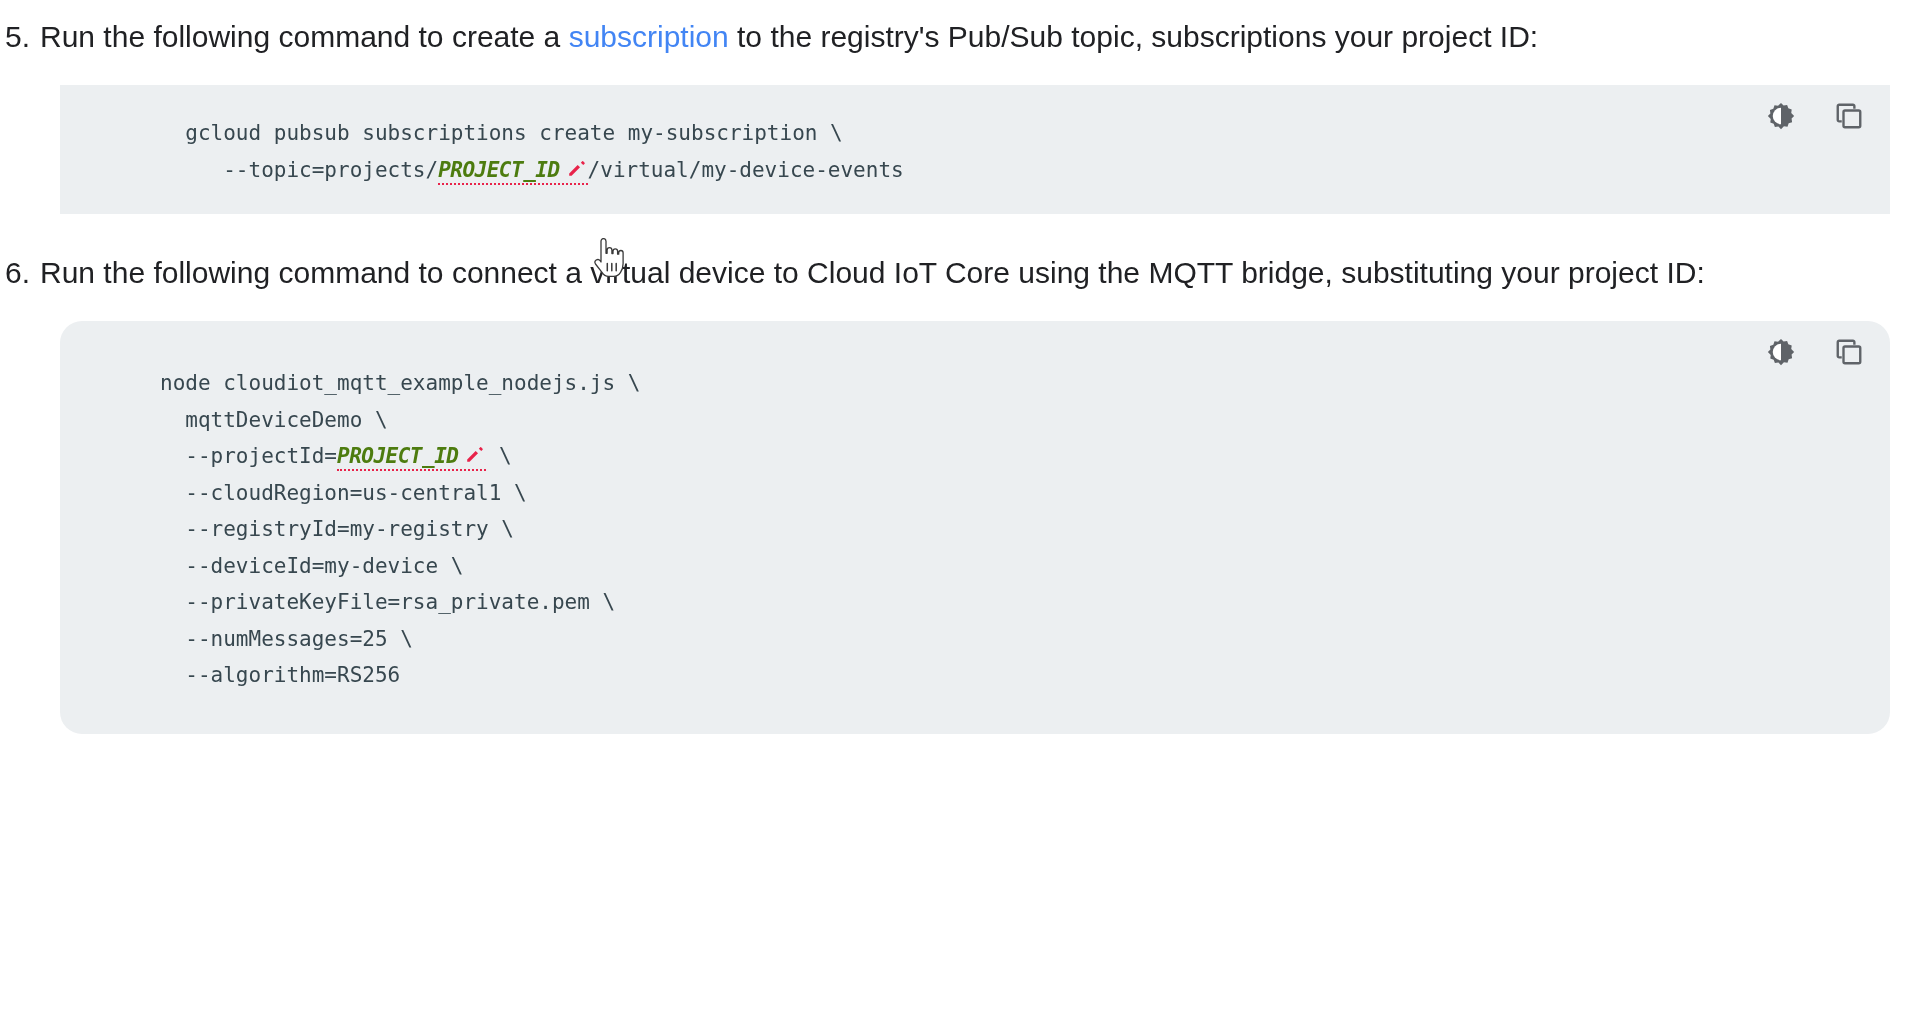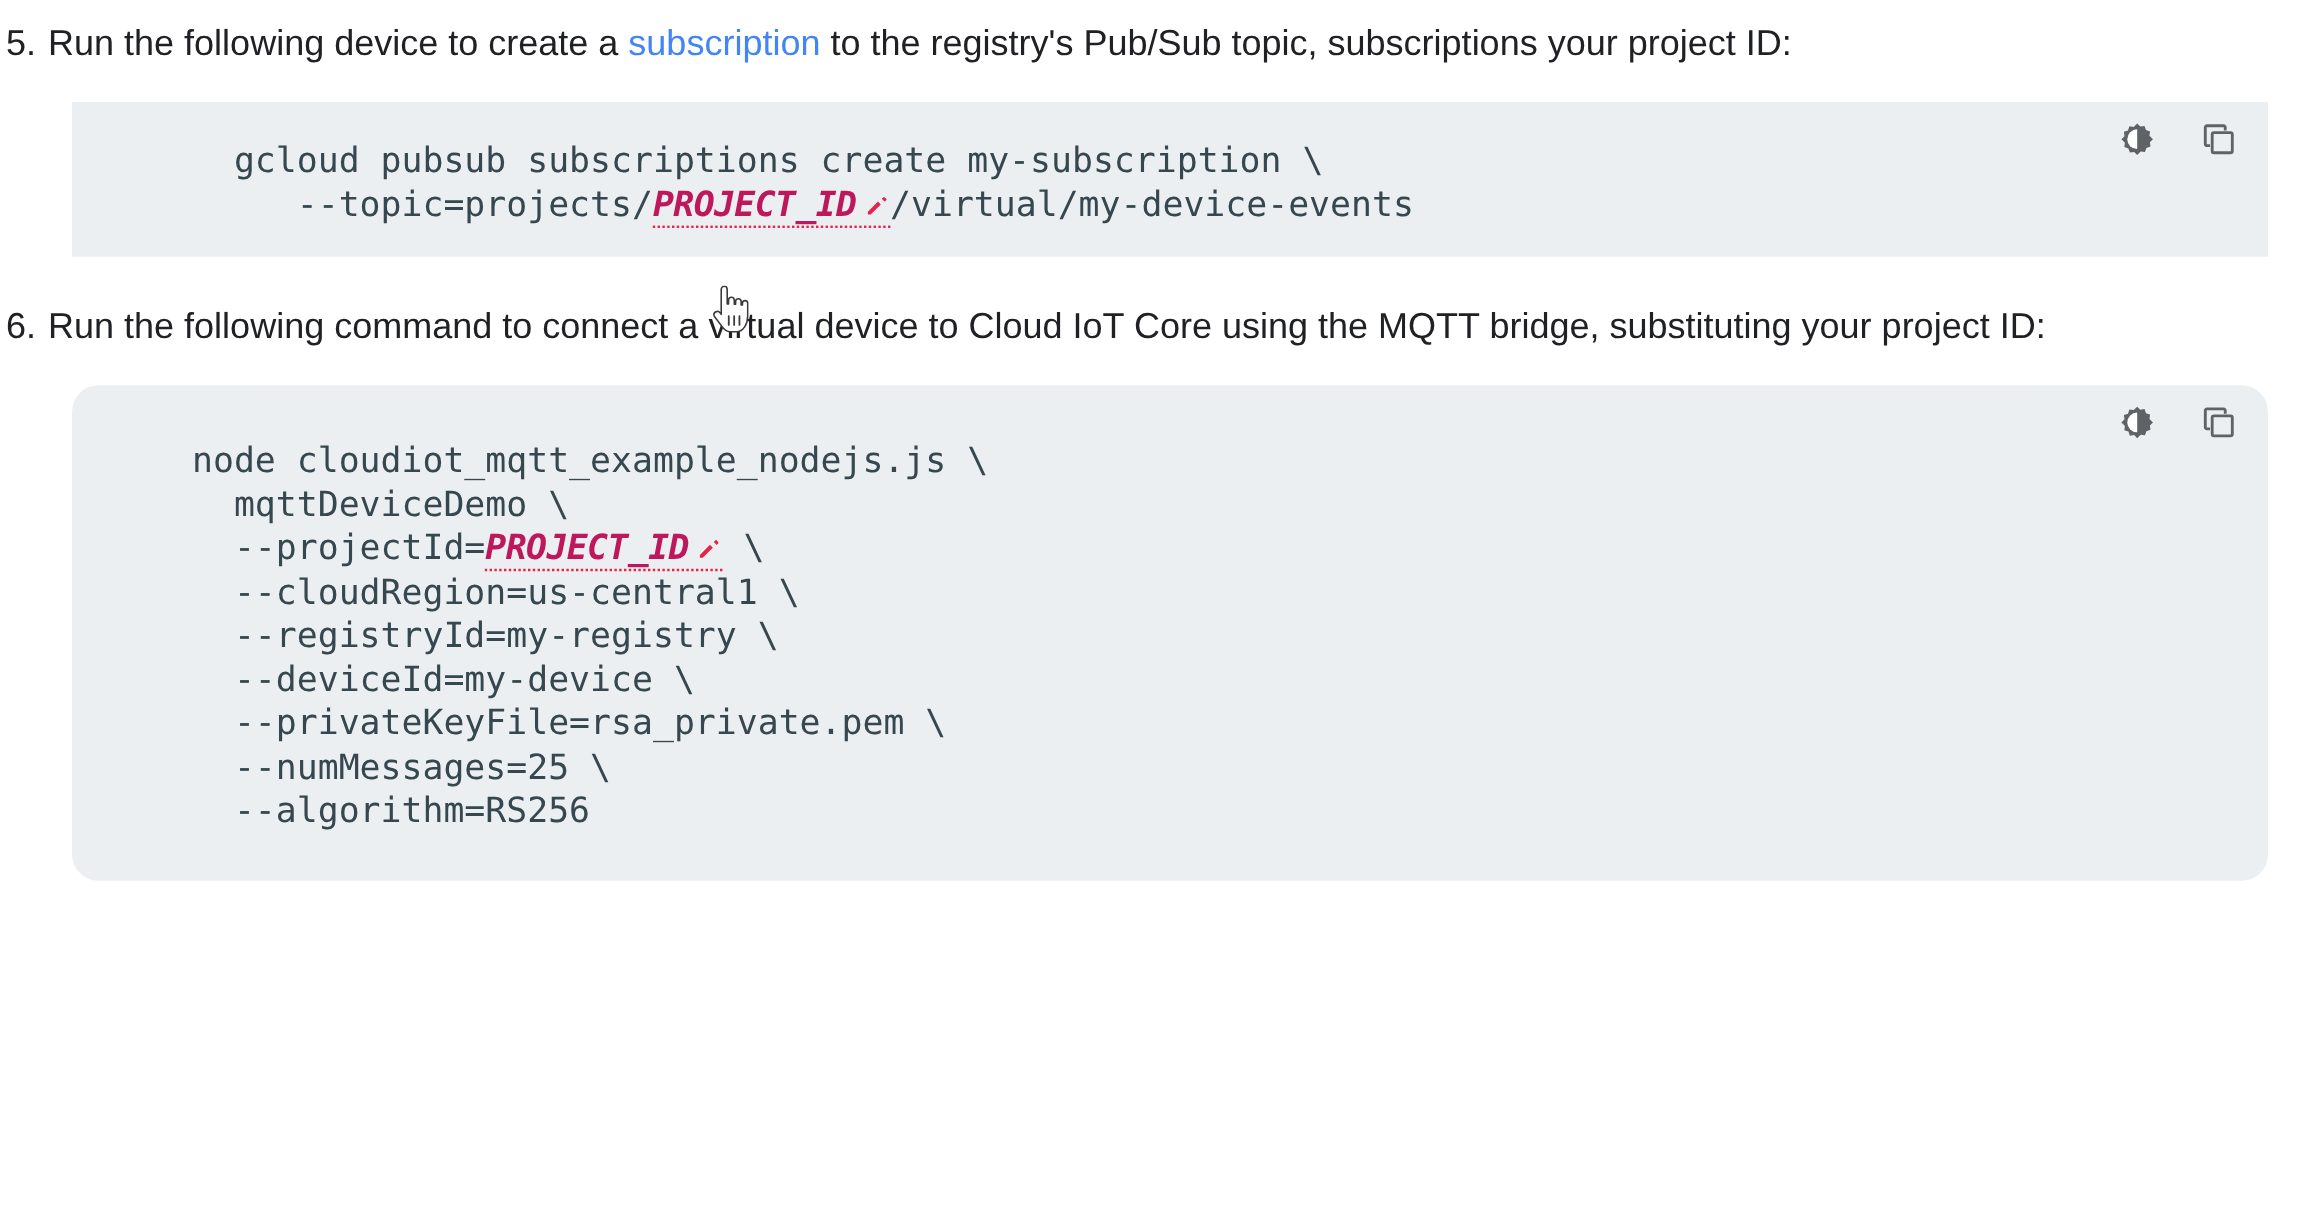--- a/index.html
+++ b/index.html
@@ -80,30 +80,30 @@
     border: none;
     padding: 0;
   }
 
   .code-action svg { display: block; }
 
   pre.code {
     margin: 0;
     padding: 0 28px 0 100px;
     font-family: "DejaVu Sans Mono", "Liberation Mono", monospace;
-    font-size: 29px;
+    font-size: 21px;
     line-height: 36.5px;
     color: #37474f;
     white-space: pre;
     letter-spacing: 0px;
   }
 
   
   .token {
-    color: #be185d;
+    color: #4d7c0f;
     font-weight: bold;
     font-style: italic;
     border-bottom: 2px dotted #e8234a;
     cursor: pointer;
     padding-bottom: 1px;
     font-family: "DejaVu Sans Mono", "Liberation Mono", monospace;
     letter-spacing: -0.5px;
   }
 
   .pencil {
@@ -126,21 +126,21 @@
 </style>
 </head>
 <body>
 
 <div class="page">
 
   <div class="top-pad"></div>
 
   <div class="step">
     <div class="step-num">5.</div>
-    <div class="step-text"><span>Run the following device to create a </span><a class="link" href="#">subscription</a><span> to the registry's Pub/Sub topic, subscriptions your project ID:</span></div>
+    <div class="step-text"><span>Run the following command to create a </span><a class="link" href="#">subscription</a><span> to the registry's Pub/Sub topic, subscriptions your project ID:</span></div>
   </div>
 
   <div class="codeblock">
     <div class="code-actions">
       <button class="code-action" title="Dark code theme">
         <svg width="30" height="30" viewBox="0 0 24 24" aria-hidden="true">
           <path fill="#5f6368" d="M12 1.5l2.05 2.02 2.85-.38.95 2.72 2.72.95-.38 2.85L22.5 12l-2.02 2.05.38 2.85-2.72.95-.95 2.72-2.85-.38L12 22.5l-2.05-2.02-2.85.38-.95-2.72-2.72-.95.38-2.85L1.5 12l2.02-2.05-.38-2.85 2.72-.95.95-2.72 2.85.38L12 1.5z"></path>
           <path fill="#ffffff" d="M12 5.4a6.6 6.6 0 0 0 0 13.2V5.4z"></path>
         </svg>
       </button>

